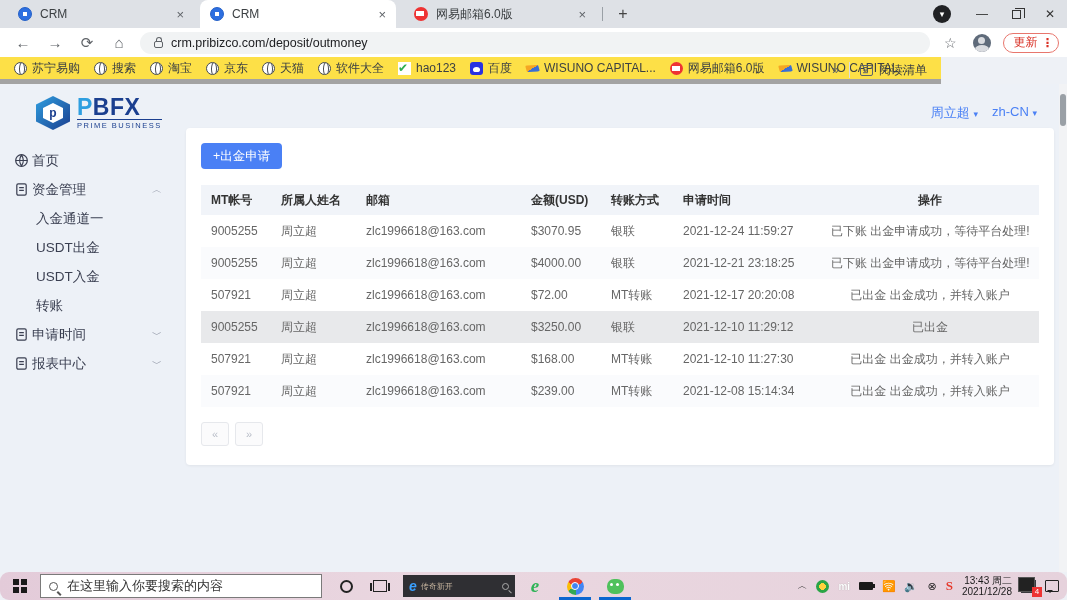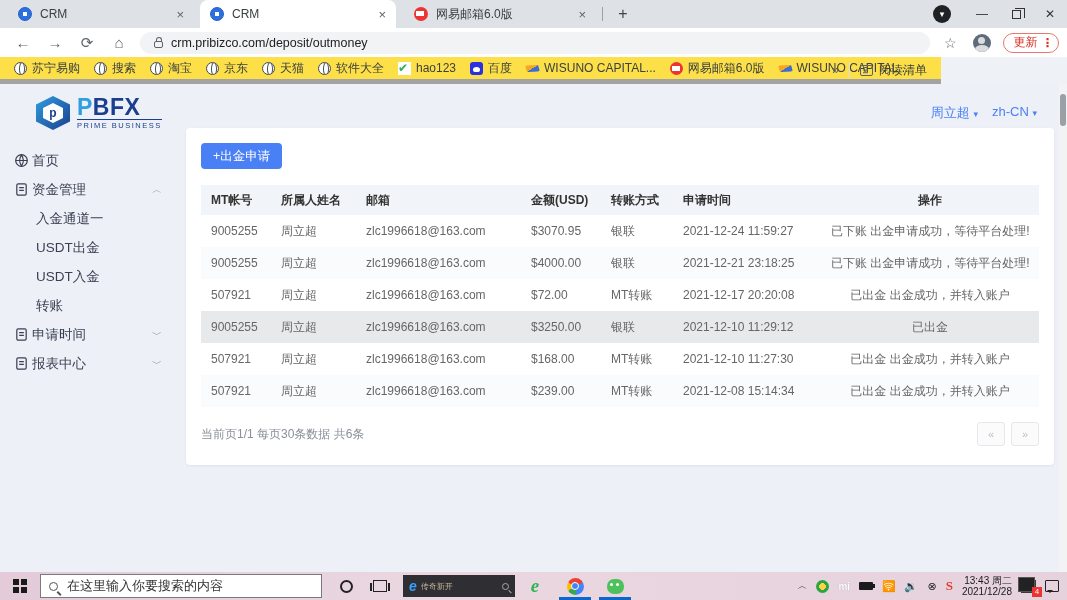--- a/index.html
+++ b/index.html
@@ -88,21 +88,21 @@
   table.grid td { font-size:12px; color:#666; height:32px; padding:0 10px; white-space:nowrap; overflow:hidden; }
   table.grid th.op, table.grid td.op { text-align:center; }
   table.grid tr.r-even td { background:#fafbfd; }
   table.grid tr.r-hl td { background:#e8e9eb; }
   .pager { position:absolute; left:15px; right:15px; top:290px; height:32px; display:flex; align-items:center; justify-content:space-between; }
   .pager-info { font-size:12px; color:#8a8f99; }
   .pager-btns { display:flex; gap:6px; }
   .pg-btn { width:28px; height:24px; border:1px solid #e6e8ec; background:#fbfbfc; border-radius:3px; color:#b9bec8; font-size:11px; display:flex; align-items:center; justify-content:center; }
 
   
-  .taskbar { position:absolute; left:0; top:572px; width:1067px; height:28px; background:linear-gradient(90deg,#e3cbd9,#ead7e0 40%,#e6d2dc); display:flex; align-items:center; }
+  .taskbar { position:absolute; left:0; top:572px; width:1067px; height:28px; background:linear-gradient(90deg,#e3cbd9,#ead7e0 40%,#e6d2dc); display:flex; align-items:center;border-radius:9px; }
   .start { width:40px; height:28px; display:flex; align-items:center; justify-content:center; }
   .win-logo { width:14px; height:14px; display:grid; grid-template-columns:6px 6px; grid-template-rows:6px 6px; gap:1.5px; }
   .win-logo span { background:#1a1a1a; }
   .tb-search { width:282px; height:24px; background:#ffffff; border:1px solid #7a7a7a; display:flex; align-items:center; padding:0 8px; }
   .tb-search .mag { width:9px; height:9px; border:1.6px solid #555; border-radius:50%; position:relative; margin-right:9px; }
   .tb-search .mag::after { content:""; position:absolute; left:8px; top:8px; width:5px; height:1.6px; background:#555; transform:rotate(45deg); transform-origin:0 0; }
   .tb-search .ph { font-size:13px; color:#333; }
   .cortana { width:13px; height:13px; border:2px solid #222; border-radius:50%; margin-left:18px; }
   .taskview { width:14px; height:12px; border:1.5px solid #222; margin-left:20px; position:relative; background:transparent; }
   .taskview::before { content:""; position:absolute; left:-4px; top:2px; width:2px; height:8px; background:#222; }
@@ -379,21 +379,20 @@
                 <td>zlc1996618@163.com</td>
                 <td>$239.00</td>
                 <td>MT转账</td>
                 <td>2021-12-08 15:14:34</td>
                 <td class="op">已出金 出金成功，并转入账户</td>
               </tr>
             </tbody>
         </table>
       </div>
       <div class="pager">
-        <span class="pager-info">当前页1/1 每页30条数据 共6条</span>
         <div class="pager-btns">
           <div class="pg-btn">«</div>
           <div class="pg-btn">»</div>
         </div>
       </div>
     </div>
 
     <div class="page-scrollbar">
         <div class="page-thumb"></div>
       </div>

